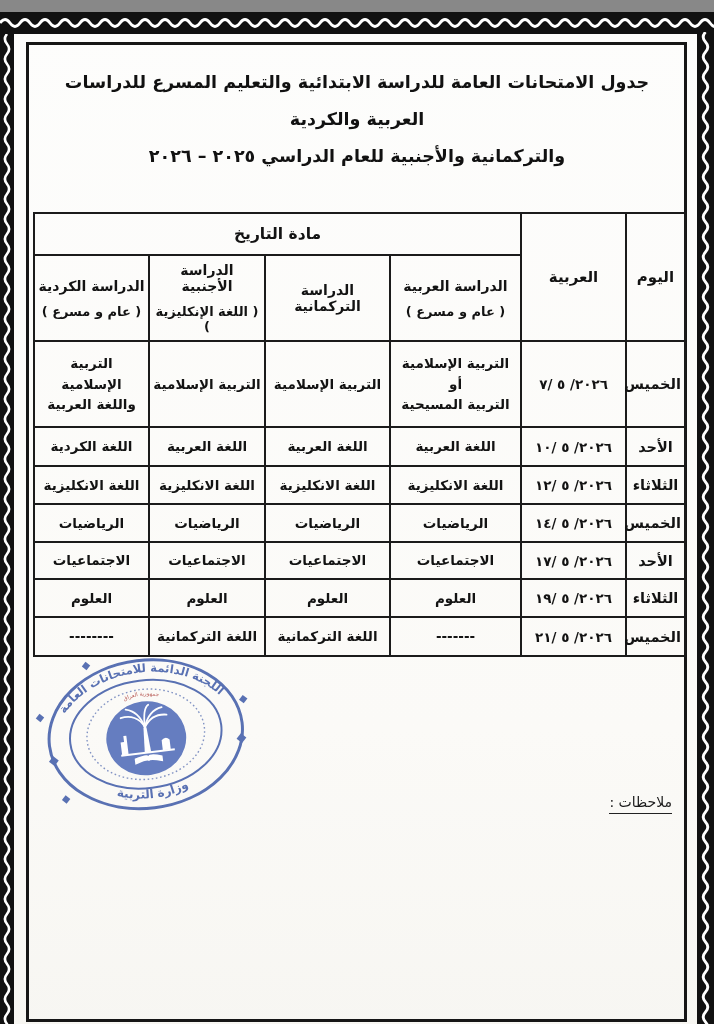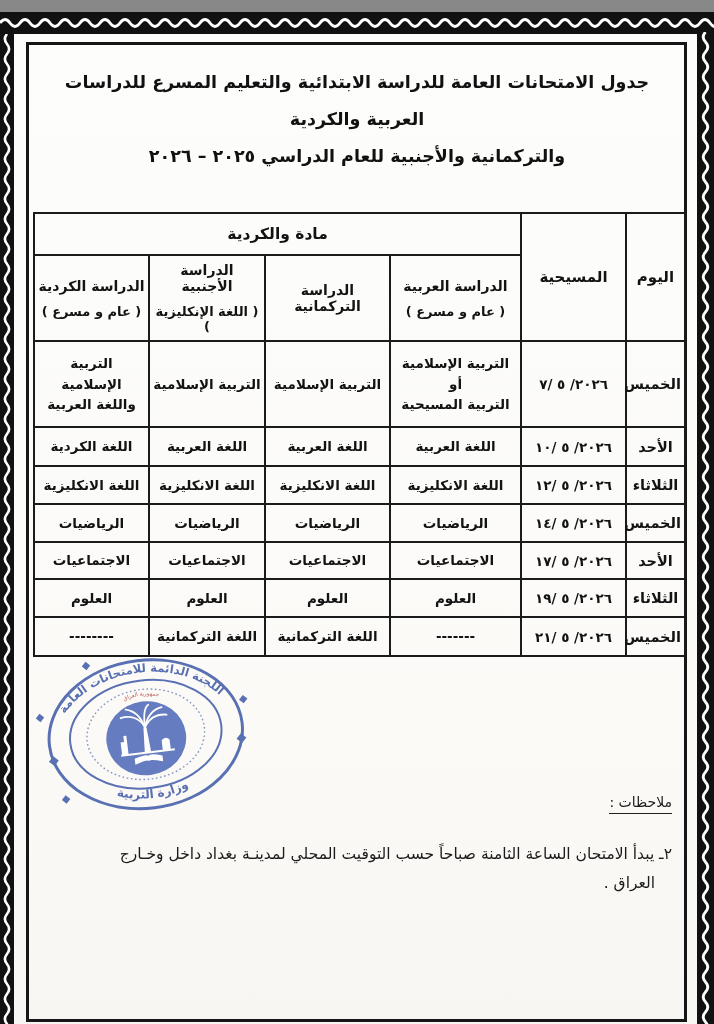--- a/index.html
+++ b/index.html
@@ -107,22 +107,22 @@
       <col style="width:59px">
         <col style="width:105px">
         <col style="width:131px">
       <col style="width:125px">
         <col style="width:116px">
         <col style="width:115px">
     </colgroup>
     <tbody>
         <tr style="height:42px">
       <th class="side-head" rowspan="2">اليوم</th>
-      <th class="side-head" rowspan="2">المسيحية</th>
-      <th class="group-head" colspan="4">مادة والكردية</th>
+      <th class="side-head" rowspan="2">العربية</th>
+      <th class="group-head" colspan="4">مادة التاريخ</th>
     </tr>
     <tr style="height:86px">
       <th class="col-head">
         <div>الدراسة العربية</div>
         <div class="col-sub">( عام و مسرع )</div>
       </th>
       <th class="col-head">
         <div>الدراسة التركمانية</div>
       </th>
       <th class="col-head">
@@ -236,17 +236,15 @@
       <rect x="201" y="94" width="7" height="7" transform="rotate(45 204.5 97.5)"></rect>
       <rect x="56" y="4" width="6" height="6" transform="rotate(45 59 7)"></rect>
       <rect x="4" y="50" width="6" height="6" transform="rotate(45 7 53)"></rect>
       <rect x="20" y="134" width="6" height="6" transform="rotate(45 23 137)"></rect>
       <rect x="208" y="56" width="6" height="6" transform="rotate(45 211 59)"></rect>
     </g>
   </svg>
 
   <div class="notes">
     <span class="notes-heading">ملاحظات :</span>
-    <div class="note second">٢ـ يبدأ الامتحان الساعة الثامنة صباحاً حسب التوقيت المحلي لمدينـة بغداد داخل وخـارج
-العراق .</div>
   </div>
 
 </div>
 
 </body></html>

